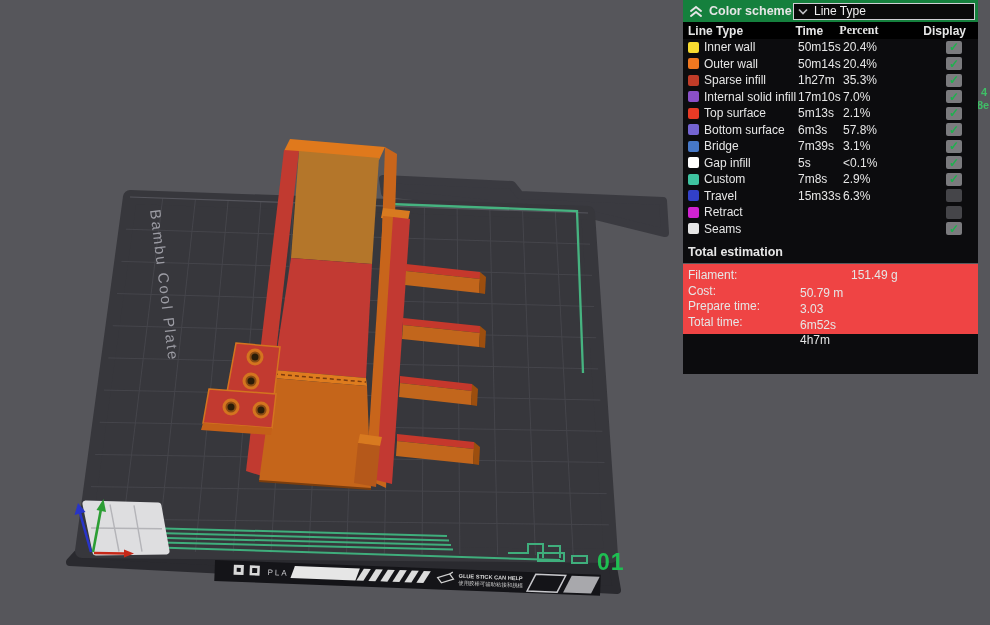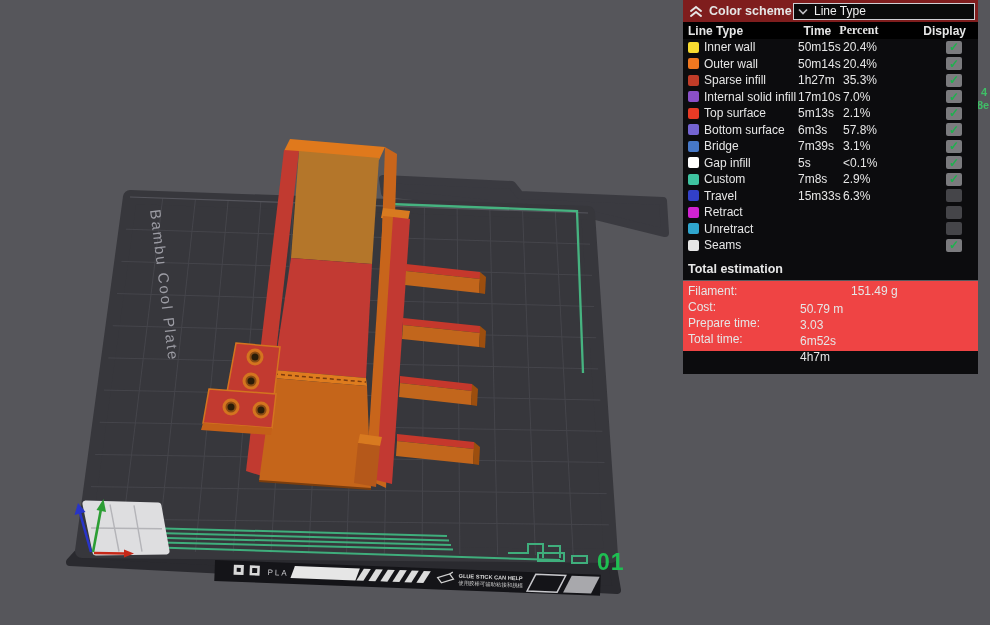--- a/index.html
+++ b/index.html
@@ -9,34 +9,34 @@
     font-family:"Liberation Sans",sans-serif;
     -webkit-font-smoothing:antialiased;
   }
   #scene{position:absolute;left:0;top:0;}
 
   
   .panel{
     position:absolute;left:683px;top:0;width:295px;height:374px;
     background:#0C0C0E;color:#E6E6E6;font-size:12px;z-index:5;
   }
-  .panel-header{height:22px;background:#7f1d1d;display:flex;align-items:center;padding-left:6px;}
+  .panel-header{height:22px;background:#15803d;display:flex;align-items:center;padding-left:6px;}
   .collapse{width:15px;height:14px;margin-right:5px;display:inline-flex;align-items:center;cursor:pointer;}
   .panel-title{font-weight:bold;font-size:12.5px;white-space:nowrap;}
   .dropdown{
     margin-left:auto;margin-right:3px;width:176px;height:15px;
     border:1px solid #CFCFD3;background:#0A0A0A;
     display:flex;align-items:center;padding-left:4px;cursor:pointer;
   }
   .dd-chev{display:inline-flex;margin-right:6px;}
   .dd-value{font-size:12px;color:#F0F0F0;white-space:nowrap;}
 
   .cols{display:flex;align-items:center;height:17px;background:#000;font-weight:bold;padding-left:5px;}
   .c-label{width:110px;}
-  .c-time{width:45px;text-align:center;}
+  .c-time{width:45px;}
   .c-percent{width:86px;font-family:Liberation Serif, serif;}
   .c-display{margin-left:auto;padding-right:12px;}
 
   .lrow{display:flex;align-items:center;height:16.5px;padding-left:5px;}
   .swatch{width:11px;height:11px;border-radius:2px;margin-right:5px;flex:0 0 auto;}
   .l-name{width:94px;white-space:nowrap;overflow:hidden;}
   .l-time{width:45px;white-space:nowrap;}
   .l-pct{width:70px;white-space:nowrap;}
   .chk{
     margin-left:auto;margin-right:16px;width:16px;height:13px;border-radius:2px;
@@ -354,27 +354,20 @@
         <span class="chk"></span>
       </div>
       <div class="lrow">
         <span class="swatch" style="background: rgb(209, 34, 209);"></span>
         <span class="l-name">Retract</span>
         <span class="l-time"></span>
         <span class="l-pct"></span>
         <span class="chk"></span>
       </div>
       <div class="lrow">
-        <span class="swatch" style="background: rgb(47, 166, 206);"></span>
-        <span class="l-name">Unretract</span>
-        <span class="l-time"></span>
-        <span class="l-pct"></span>
-        <span class="chk"></span>
-      </div>
-      <div class="lrow">
         <span class="swatch" style="background: rgb(230, 230, 230);"></span>
         <span class="l-name">Seams</span>
         <span class="l-time"></span>
         <span class="l-pct"></span>
         <span class="chk checked">
           <span class="tick">✓</span>
         </span>
       </div>
     </div>
 

